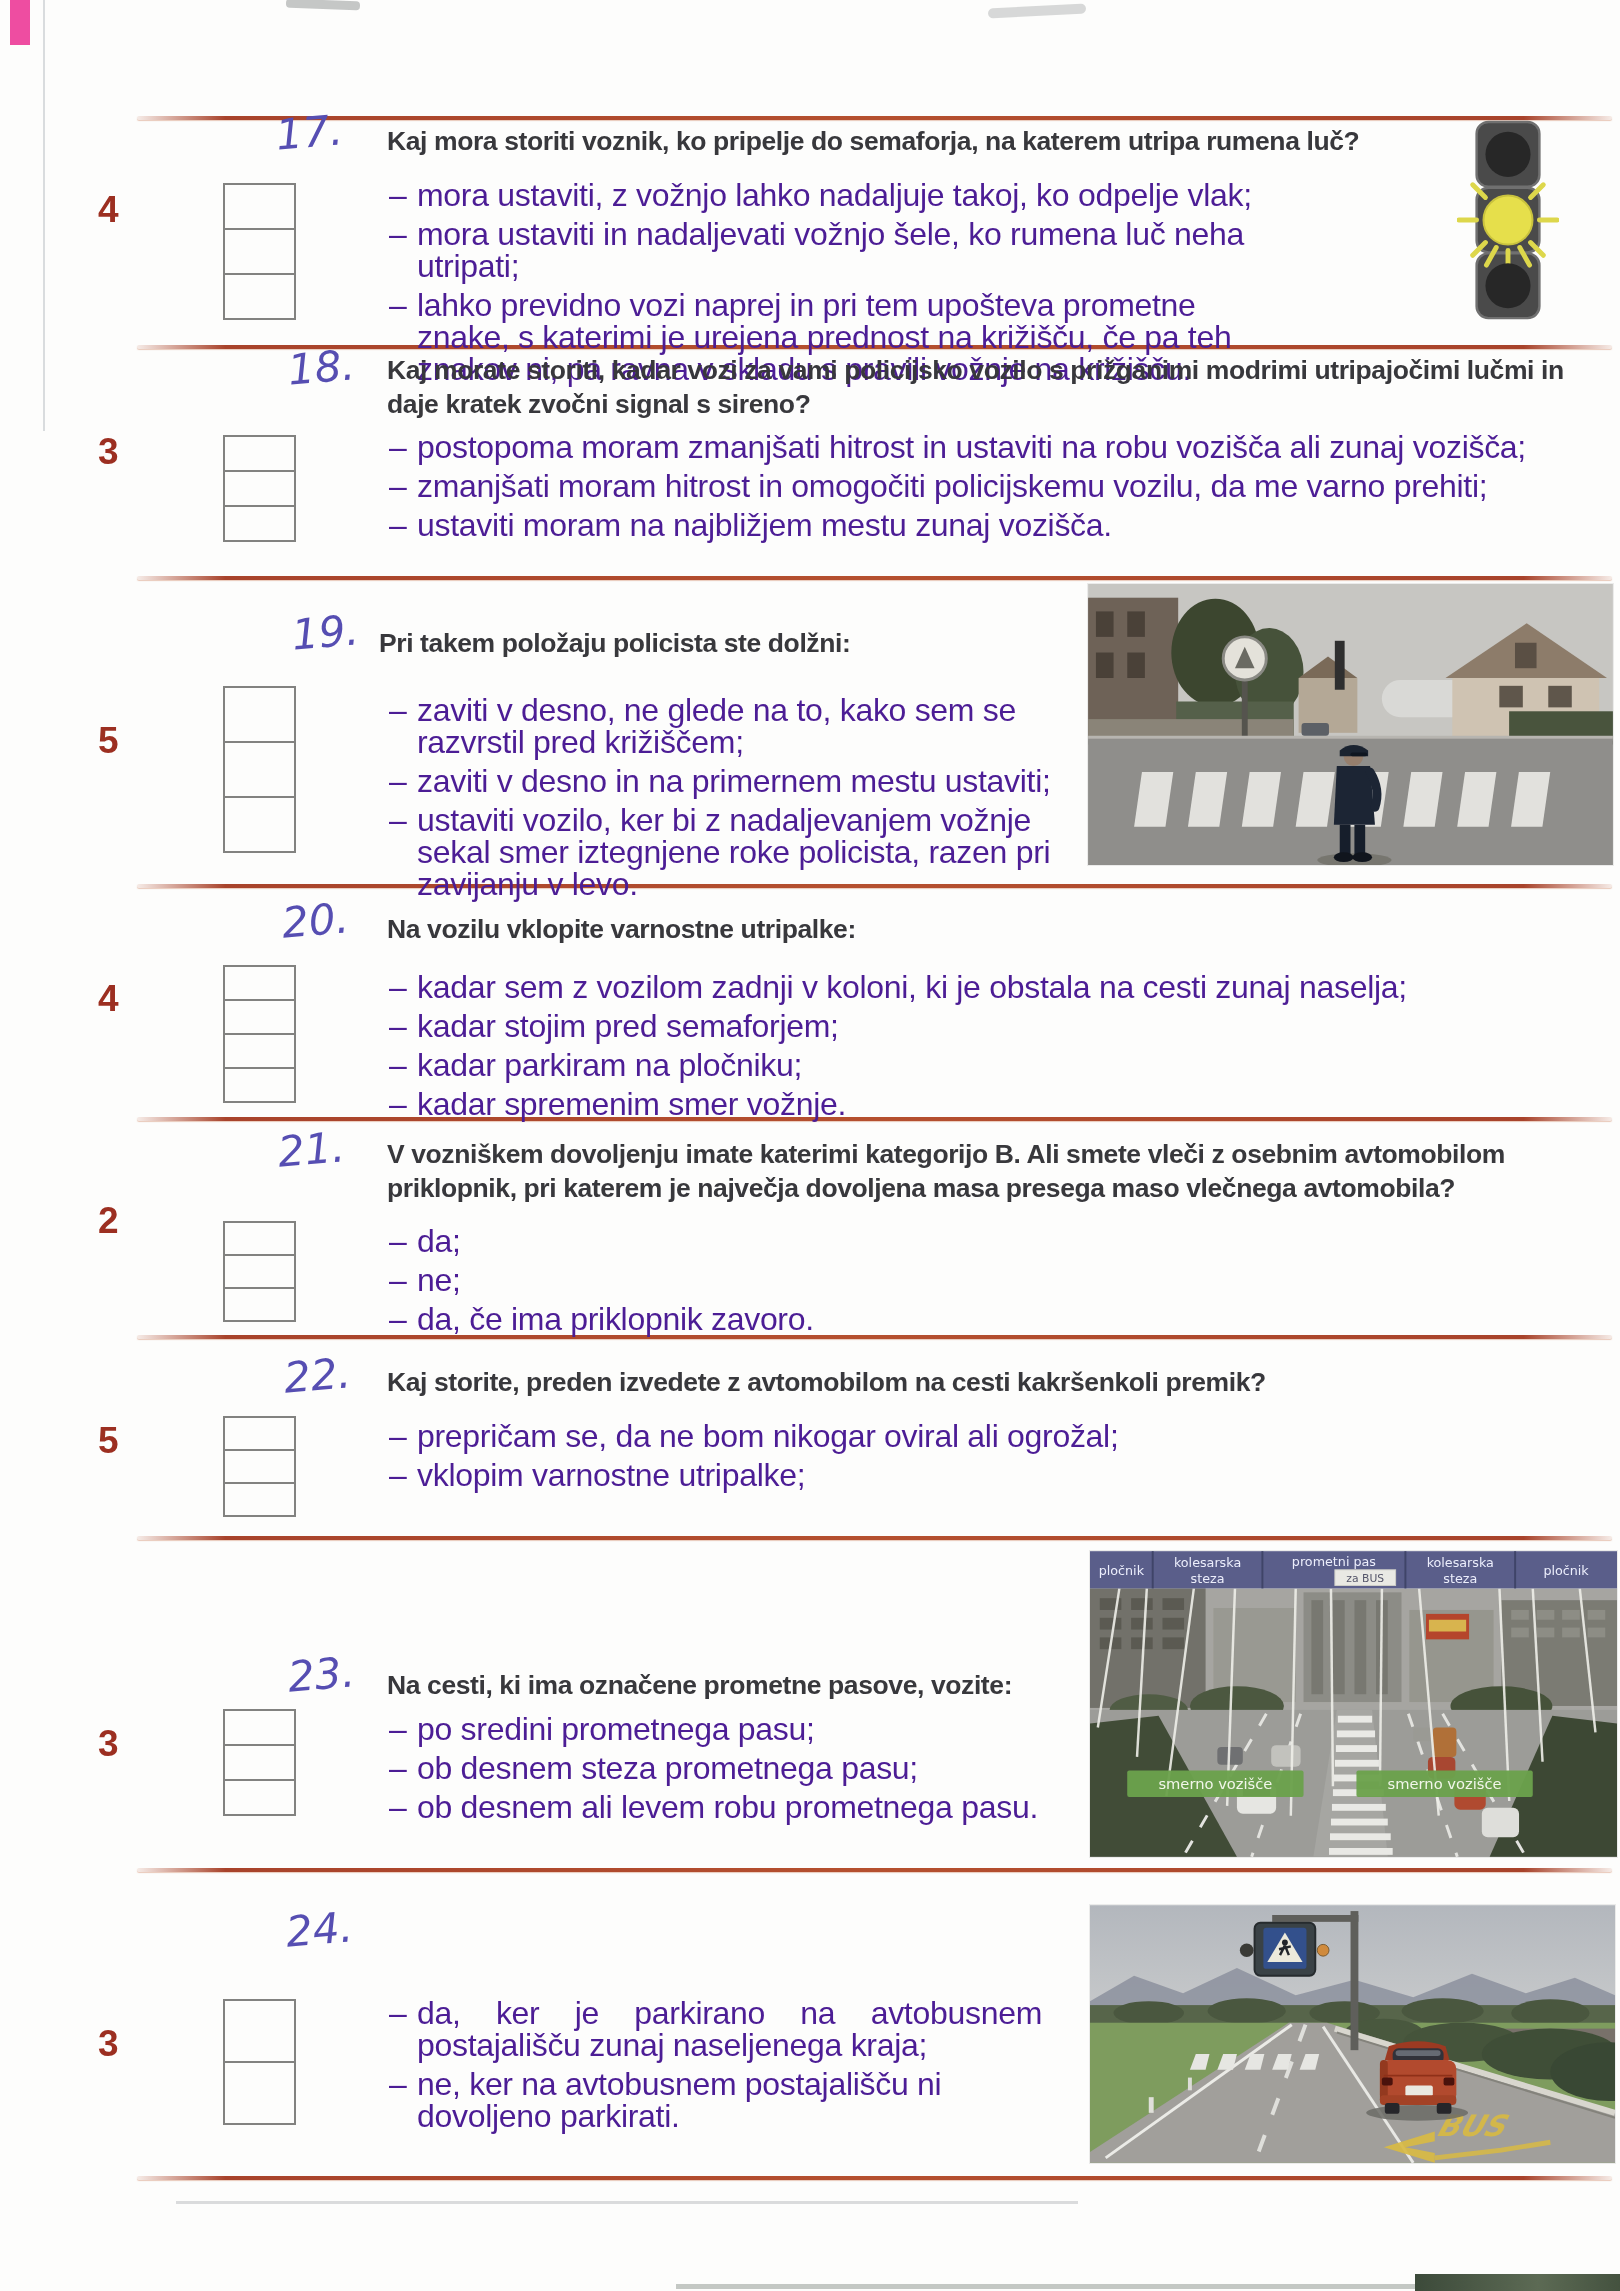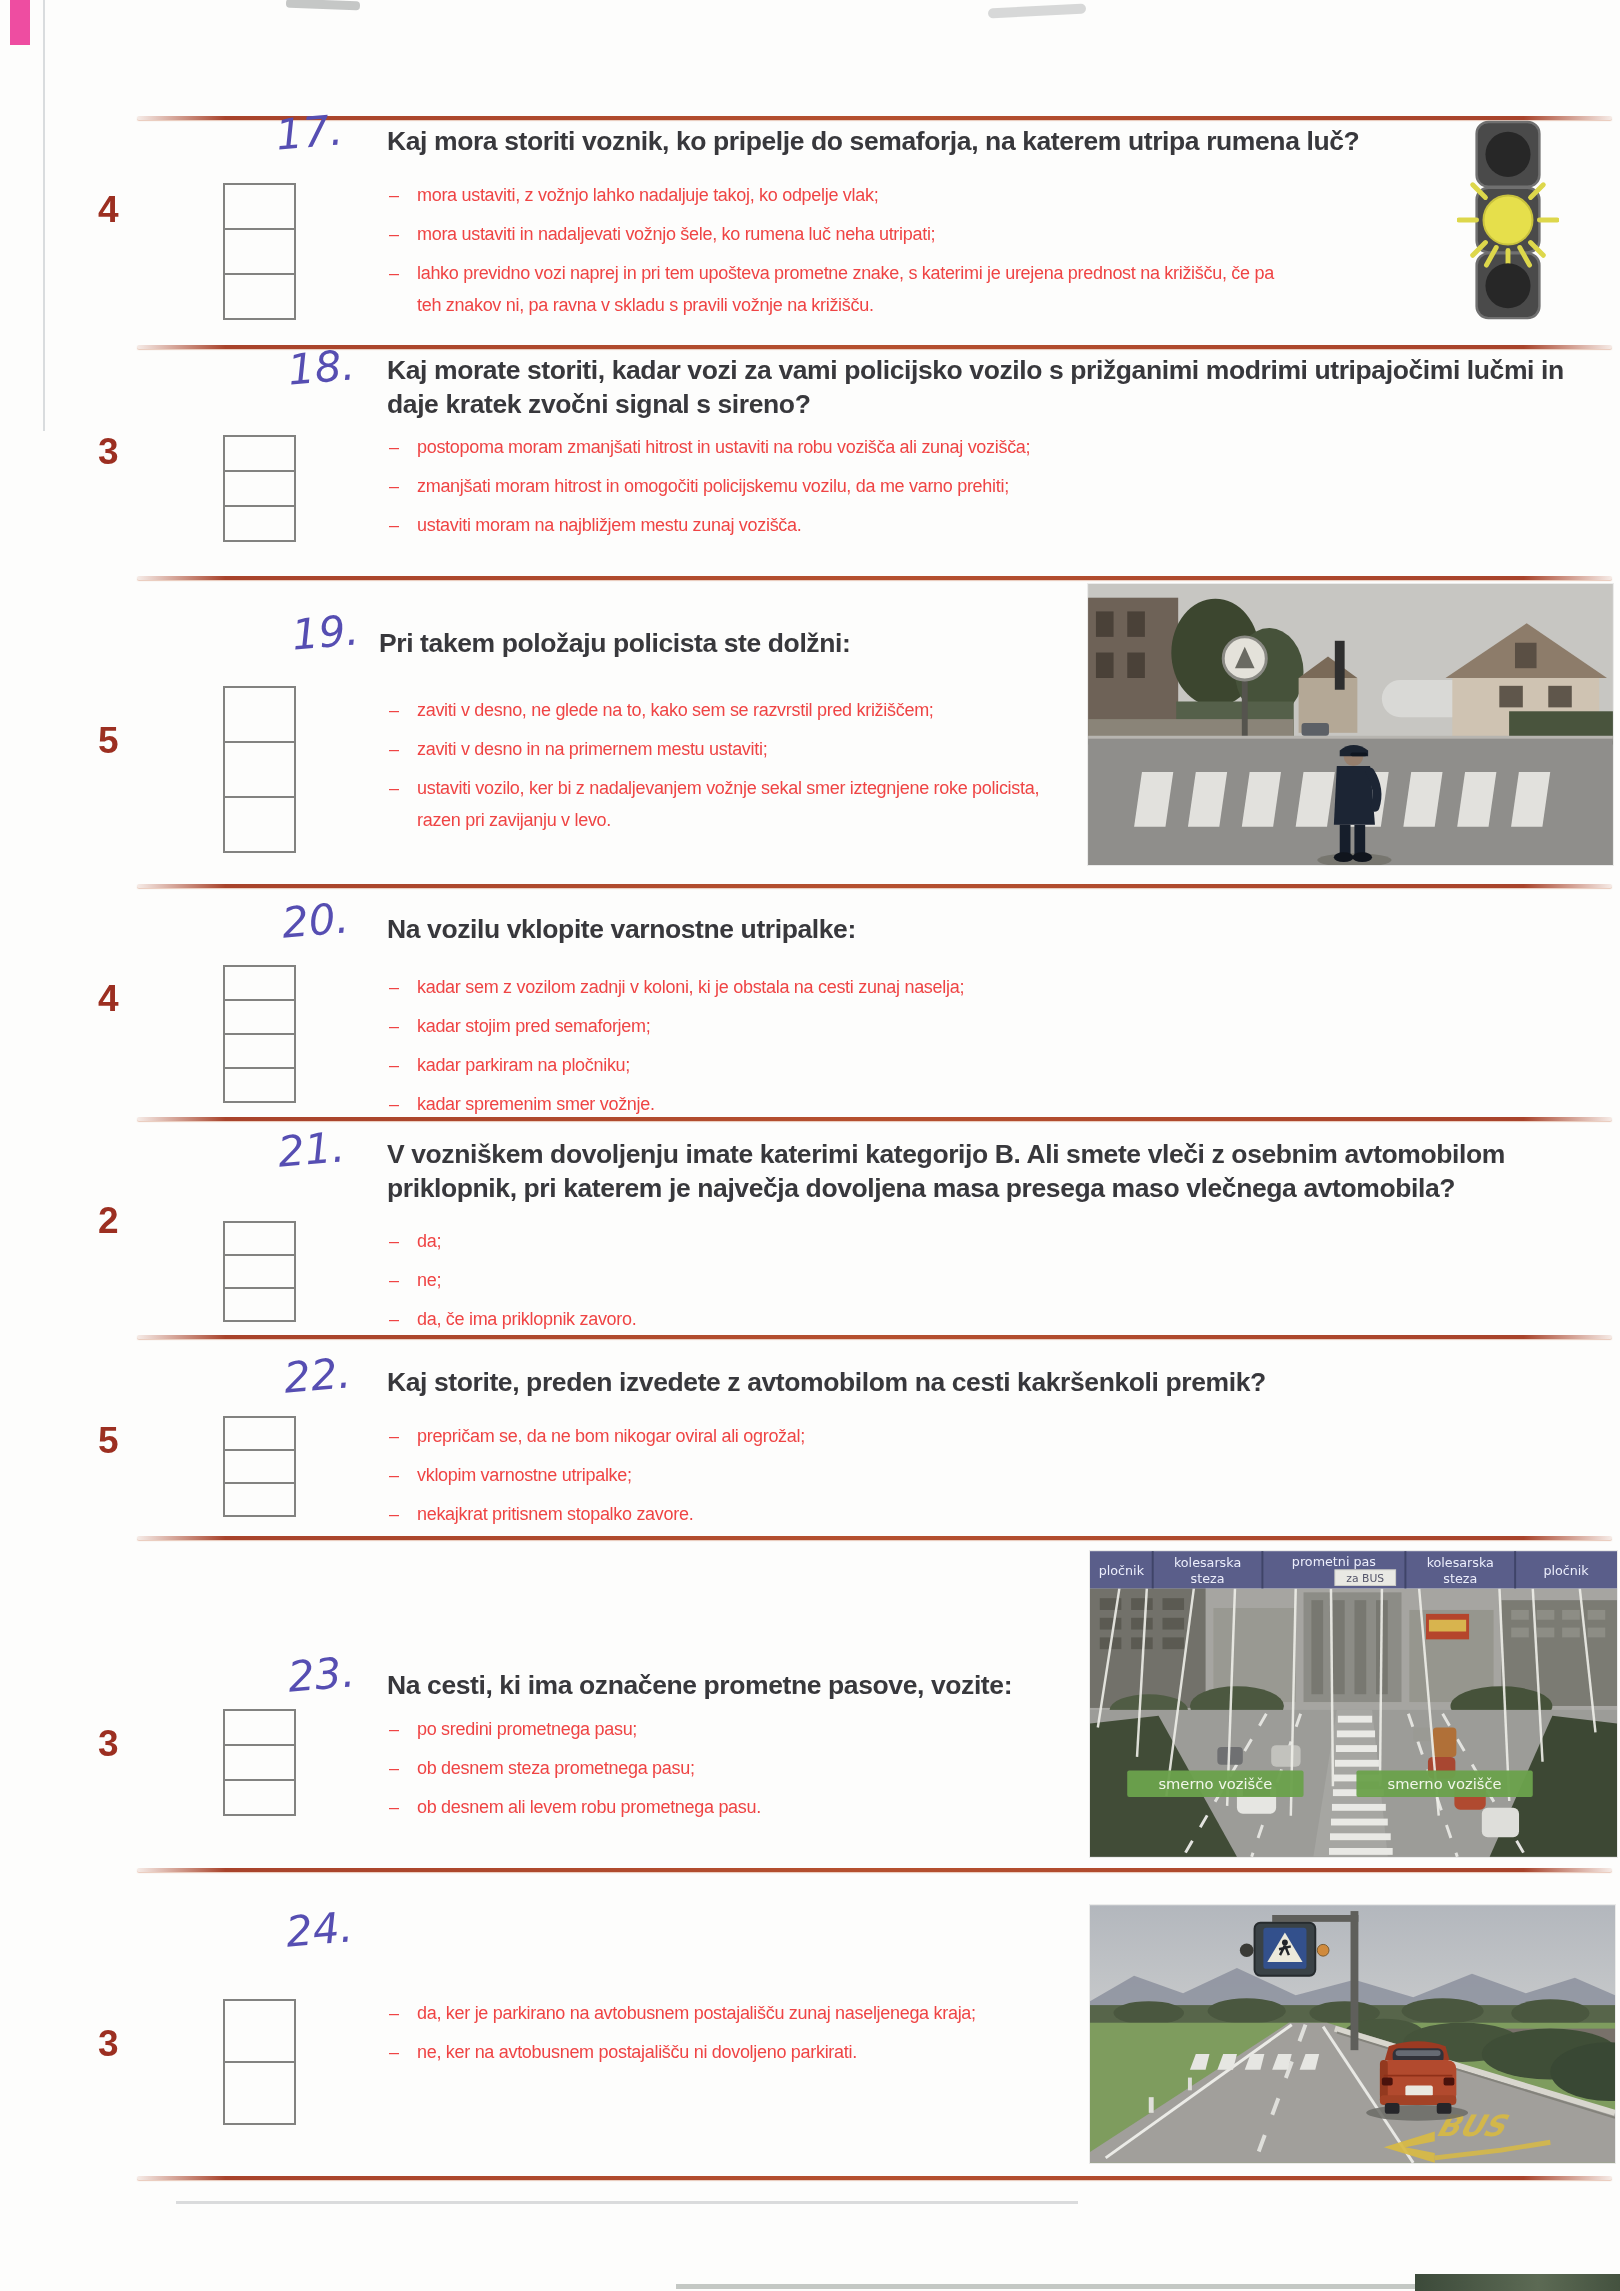--- a/index.html
+++ b/index.html
@@ -9,22 +9,22 @@
   .q{position:absolute;left:0;width:100%}
   .q > *{position:absolute}
   .qnum{font-family:"DejaVu Sans",sans-serif;font-style:italic;color:#564eb2;
         font-size:42px;transform:rotate(-5deg);line-height:1}
   .qtext{font-size:26.5px;font-weight:700;color:#38383c;line-height:34px;letter-spacing:-0.4px}
   .pts{font-size:37px;font-weight:700;color:#9c2f21;line-height:1}
   .boxes{display:flex;flex-direction:column}
   .box{width:73px;border:2px solid #828280;background:#fdfdfc;margin-top:-2px}
   .box:first-child{margin-top:0}
   ul.opts{list-style:none}
-  .opt{position:relative;padding-left:30px;font-size:18px;line-height:32px;
-       margin-bottom:6.9px;letter-spacing:-0.3px;color:#ef4444}
+  .opt{position:relative;padding-left:30px;font-size:32px;line-height:32px;
+       margin-bottom:6.9px;letter-spacing:-0.3px;color:#4c1d95}
   .opt::before{content:"–";position:absolute;left:2px;top:0}
   .just .opt:first-child{text-align:justify}
   .sep{position:absolute;left:137px;width:1475px;height:3.9px;border-radius:2px;
        background:linear-gradient(to right,rgba(195,110,80,.12),#a8432b 6%,#b5502f 50%,#a8432b 94%,rgba(195,110,80,.12));
        box-shadow:0 1px 1px rgba(214,150,120,.5)}
   .photo{position:absolute;box-shadow:0 0 0 1px rgba(0,0,0,.07)}
   .photo svg{display:block}
   .artifact{position:absolute}
 </style>
 </head>
@@ -216,21 +216,20 @@
     <h2 class="qtext" style="left:387px;top:9.8px;width:1225px">Kaj storite, preden izvedete z avtomobilom na cesti kakršenkoli premik?</h2>
     <div class="pts" style="left:98px;top:67px">5</div>
     <div class="boxes" style="left:223px;top:61px">
       <div class="box" style="height:35px"></div>
       <div class="box" style="height:35px"></div>
       <div class="box" style="height:35px"></div>
     </div>
     <ul class="opts" style="left:387px;top:65px;width:882px">
       <li class="opt"><span>prepričam se, da ne bom nikogar oviral ali ogrožal;</span></li>
       <li class="opt"><span>vklopim varnostne utripalke;</span></li>
-      <li class="opt"><span>nekajkrat pritisnem stopalko zavore.</span></li>
     </ul>
   </section>
 
   <section class="q" style="top:1654px;height:181px">
     <span class="qnum" style="left:288px;top:0">23.</span>
     <h2 class="qtext" style="left:387px;top:13.7px;width:686px">Na cesti, ki ima označene prometne pasove, vozite:</h2>
     <div class="pts" style="left:98px;top:71px">3</div>
     <div class="boxes" style="left:223px;top:55px">
       <div class="box" style="height:37px"></div>
       <div class="box" style="height:37px"></div>

